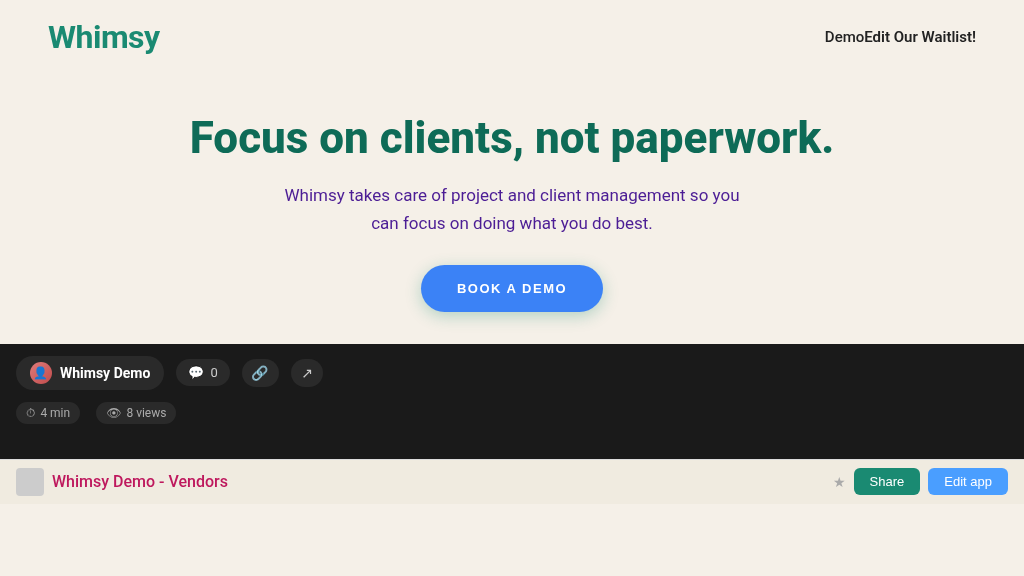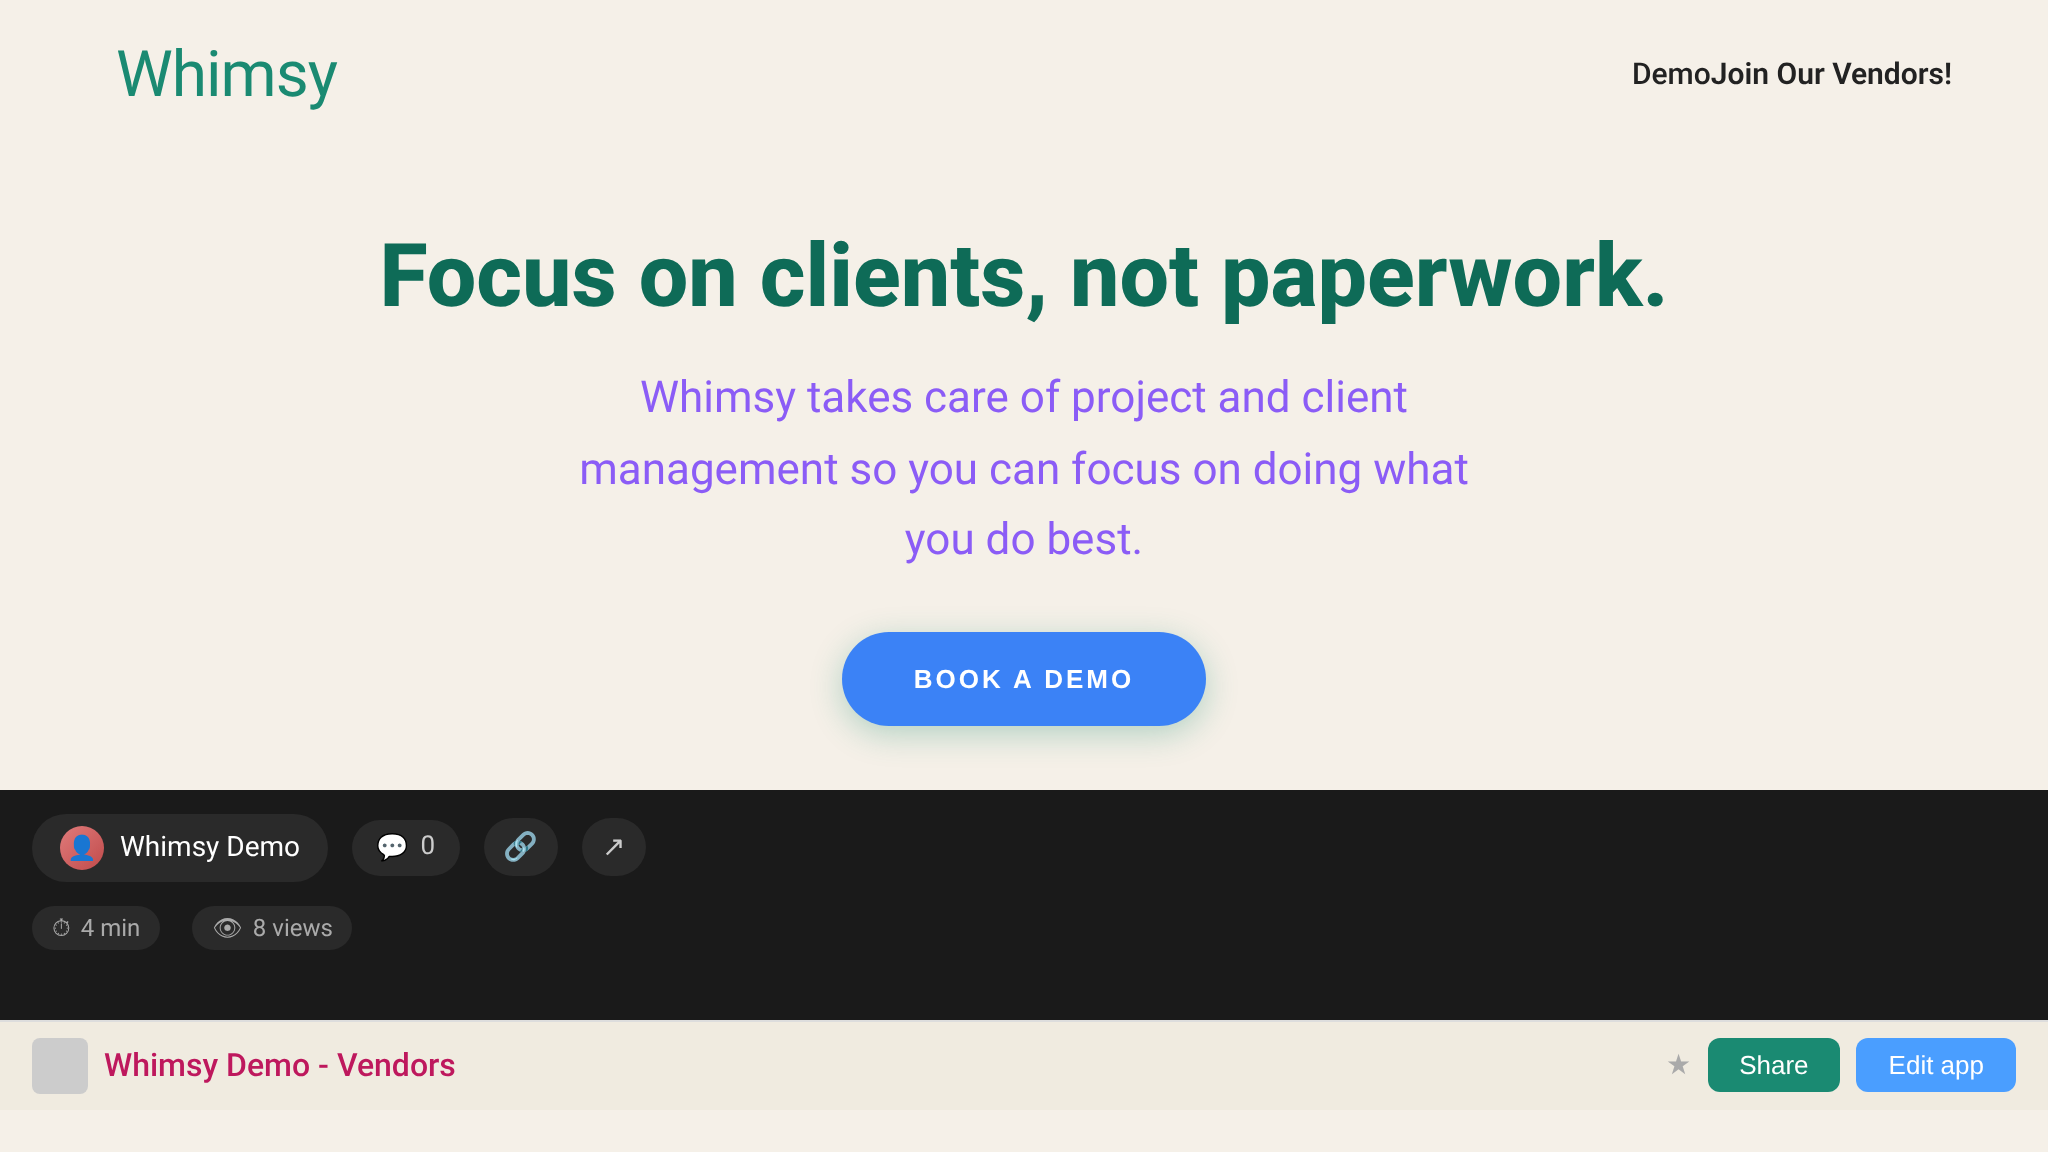--- a/index.html
+++ b/index.html
@@ -20,24 +20,23 @@
     .header {
       display: flex;
       align-items: center;
       justify-content: space-between;
       padding: 18px 48px;
       background-color: #f5f0e8;
     }
 
     .logo {
       font-size: 32px;
-      font-weight: 400;
+      font-weight: 700;
       color: #1a8a72;
       letter-spacing: -0.5px;
-      margin-left: 10px;
     }
 
     .nav {
       display: flex;
       align-items: center;
     }
 
     .nav-link {
       font-size: 15px;
       font-weight: 500;
@@ -67,22 +66,22 @@
     .hero-title {
       font-size: 44px;
       font-weight: 800;
       color: #0e6b57;
       line-height: 1.1;
       max-width: 700px;
       margin-bottom: 20px;
     }
 
     .hero-subtitle {
-      font-size: 22px;
-      color: #8b5cf6;
+      font-size: 17px;
+      color: #4c1d95;
       line-height: 1.6;
       max-width: 480px;
       margin-bottom: 28px;
       font-weight: 400;
     }
 
     .cta-button {
       background-color: #3b82f6;
       color: #fff;
       border: none;
@@ -135,21 +134,21 @@
     }
 
     .avatar-icon {
       font-size: 12px;
       color: #fff;
     }
 
     .video-title-text {
       color: #fff;
       font-size: 14px;
-      font-weight: 400;
+      font-weight: 700;
     }
 
     .video-action-btn {
       display: flex;
       align-items: center;
       gap: 6px;
       background-color: #2a2a2a;
       border-radius: 20px;
       padding: 6px 12px;
       color: #ccc;
@@ -246,21 +245,21 @@
       font-weight: 500;
     }
   </style>
 </head>
 <body>
 
 <header class="header">
   <div class="logo">Whimsy</div>
   <nav class="nav">
     <a class="nav-link">Demo</a>
-    <a class="nav-link-waitlist">Join Our Vendors!</a>
+    <a class="nav-link-waitlist">Edit Our Waitlist!</a>
   </nav>
 </header>
 
 <section class="hero">
   <h1 class="hero-title">Focus on clients, not paperwork.</h1>
   <p class="hero-subtitle">Whimsy takes care of project and client management so you can focus on doing what you do best.</p>
   <button class="cta-button">BOOK A DEMO</button>
 </section>
 
 <div class="video-section">

